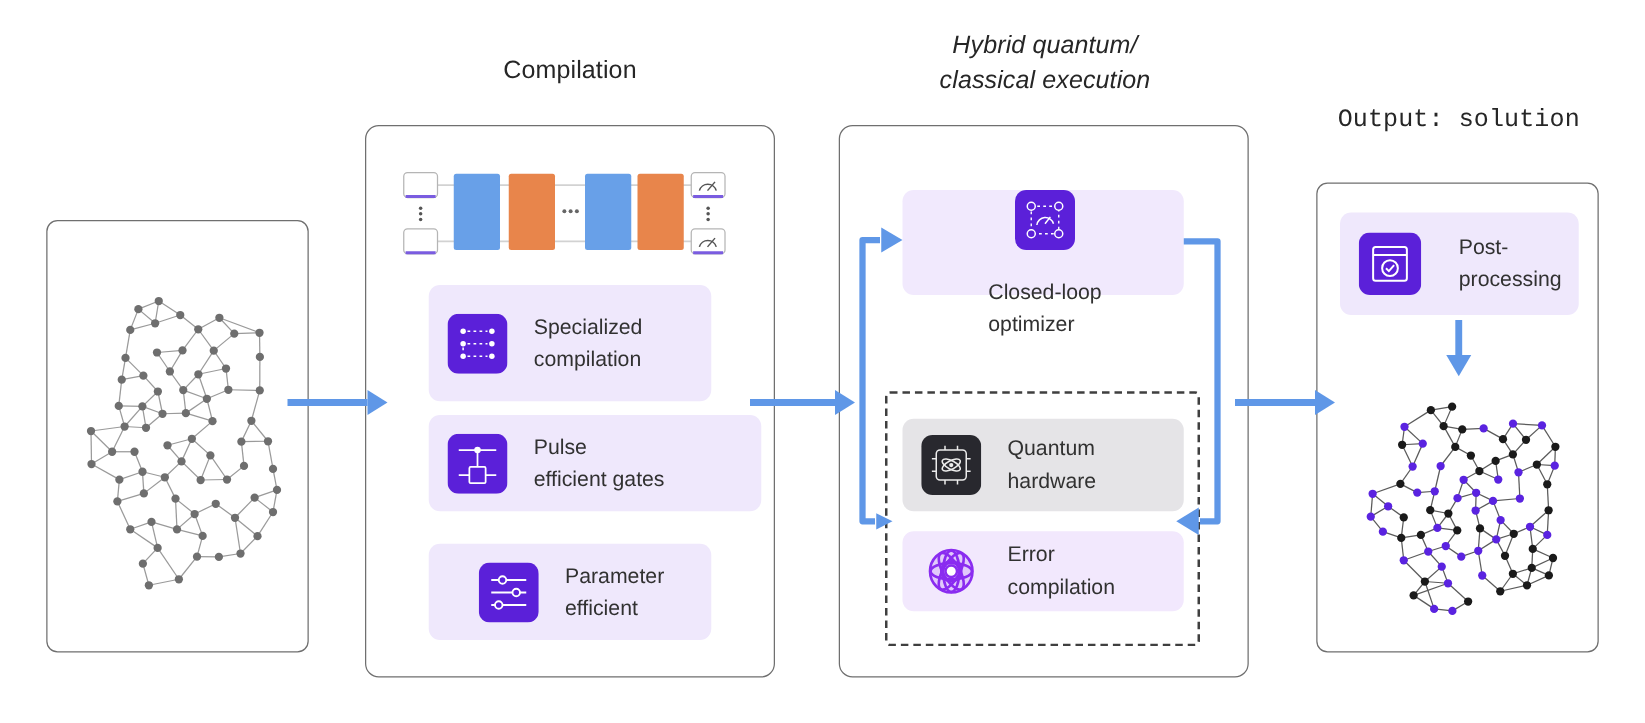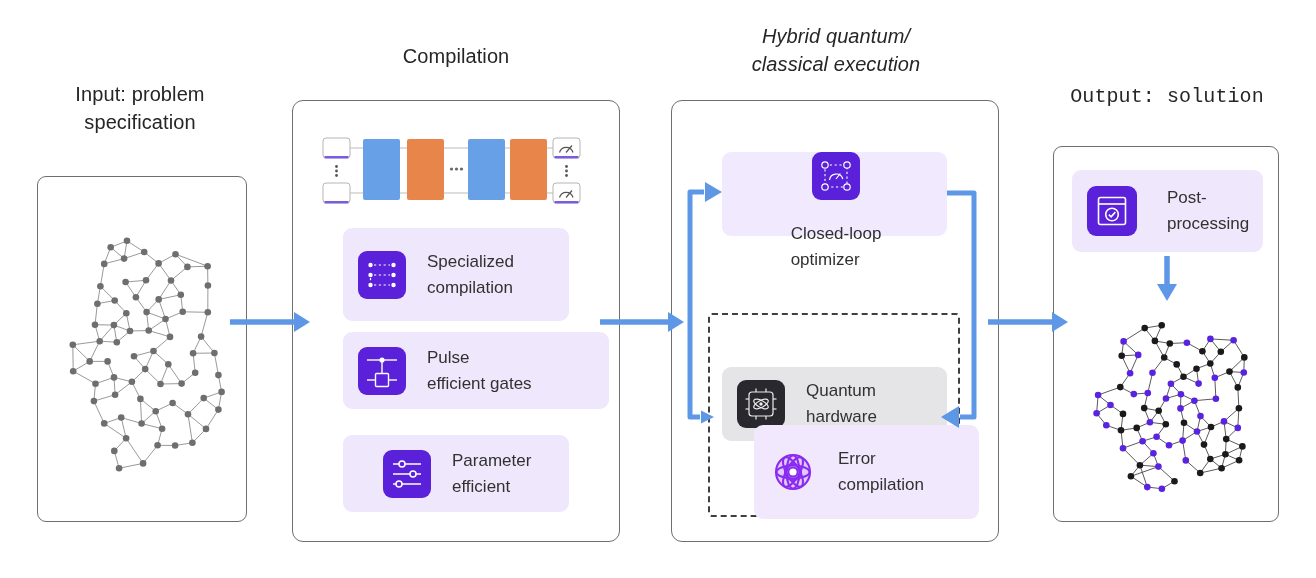--- a/index.html
+++ b/index.html
@@ -18,24 +18,20 @@
   .dashed-box{position:absolute;border:2px dashed #3f3f3f;border-radius:4px;box-sizing:border-box;}
   svg{display:block;}
   .abs{position:absolute;}
   .arrow-layer{position:absolute;left:0;top:0;pointer-events:none;z-index:6;}
 </style>
 </head>
 <body>
 
 <div class="canvas">
 
-  <div class="section-title" style="left:30px;top:80px;width:220px;">
-    <span>Input: problem</span><br>
-    <span>specification</span>
-  </div>
   <div class="section-title" style="left:356px;top:42px;width:200px;">Compilation</div>
   <div class="section-title" style="left:701px;top:22px;width:270px;font-style:italic;">
     <span>Hybrid quantum/</span><br>
     <span>classical execution</span>
   </div>
   <div class="section-title" style="left:1055px;top:83px;width:224px;font-family:Liberation Mono, monospace;">Output: solution</div>
 
   <div class="outer-box" style="left:37px;top:176px;width:210px;height:346px;border-radius:9px;"></div>
   <svg class="abs" id="input-graph" style="left:44px;top:202px;" width="196" height="296" viewBox="0 0 196 296">
       <g stroke="#9a9a9a" stroke-width="1">
@@ -348,21 +344,21 @@
       </g>
     </svg>
     <div class="chip-label">
       <span>Closed-loop</span>
       <span>optimizer</span>
     </div>
   </div>
 
   <div class="dashed-box" style="left:708px;top:313px;width:252px;height:204px;"></div>
 
-  <div class="chip gray" style="left:722px;top:335px;width:225px;height:74px;margin-top:32px;">
+  <div class="chip gray" style="left:722px;top:335px;width:225px;height:74px;">
     <svg class="tile" viewBox="0 0 48 48">
       <rect x="0" y="0" width="48" height="48" rx="9" style="fill:var(--tile-dark)"></rect>
       <g stroke="#ececec" stroke-width="1.2" fill="none">
         <rect x="12" y="12" width="24" height="24" rx="3"></rect>
         <line x1="19" y1="8.5" x2="19" y2="12"></line>
           <line x1="29" y1="8.5" x2="29" y2="12"></line>
         <line x1="19" y1="36" x2="19" y2="39.5"></line>
           <line x1="29" y1="36" x2="29" y2="39.5"></line>
         <line x1="8.5" y1="19" x2="12" y2="19"></line>
           <line x1="8.5" y1="29" x2="12" y2="29"></line>
@@ -372,21 +368,21 @@
         <ellipse cx="24" cy="24" rx="8" ry="3.4" transform="rotate(-28 24 24)"></ellipse>
       </g>
       <circle cx="24" cy="24" r="1.7" fill="#ececec"></circle>
     </svg>
     <div class="chip-label">
       <span>Quantum</span>
       <span>hardware</span>
     </div>
   </div>
 
-  <div class="chip lavender" style="left:722px;top:425px;width:225px;height:94px;background:#f2e8fd;margin-left:32px;">
+  <div class="chip lavender" style="left:722px;top:425px;width:225px;height:64px;background:#f2e8fd;">
     <svg class="tile" viewBox="0 0 48 48">
       <circle cx="24" cy="24" r="17.5" style="fill:var(--error-purple)" opacity="0.16"></circle>
       <g fill="none" style="stroke:var(--error-purple)" stroke-width="2.1">
         <circle cx="24" cy="24" r="17"></circle>
         <ellipse cx="24" cy="24" rx="16.5" ry="6.5"></ellipse>
         <ellipse cx="24" cy="24" rx="16.5" ry="6.5" transform="rotate(60 24 24)"></ellipse>
         <ellipse cx="24" cy="24" rx="16.5" ry="6.5" transform="rotate(120 24 24)"></ellipse>
         <ellipse cx="24" cy="24" rx="16.5" ry="6.5" transform="rotate(90 24 24)"></ellipse>
         <circle cx="24" cy="24" r="8"></circle>
       </g>

